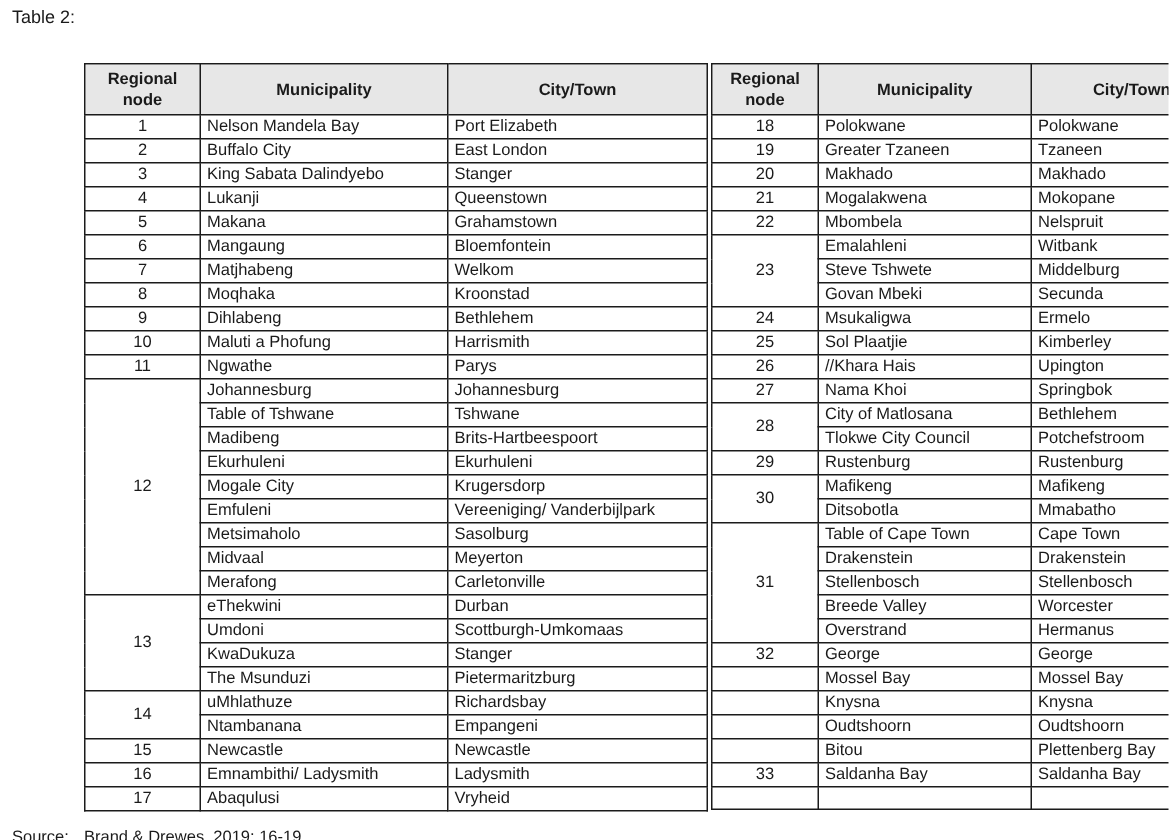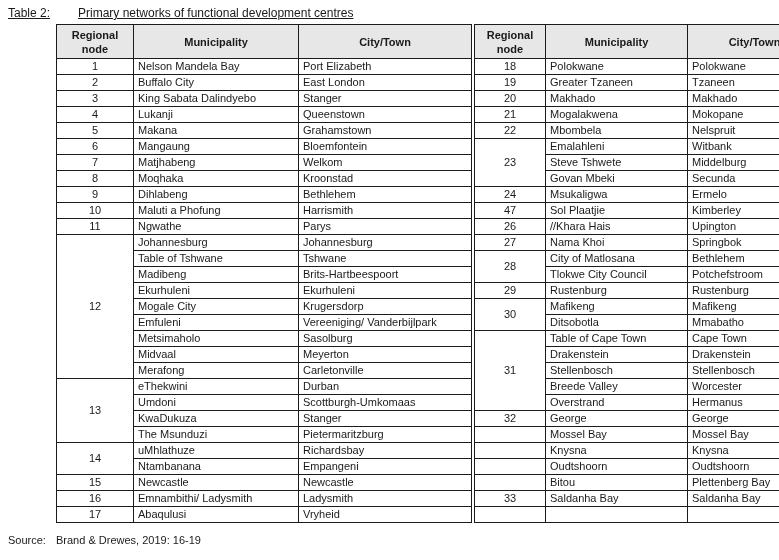--- a/index.html
+++ b/index.html
@@ -10,30 +10,29 @@
   *{box-sizing:border-box;margin:0;padding:0;}
   html,body{width:779px;height:560px;overflow:hidden;}
   body{
     background:#ffffff;
     color:var(--text);
     font-family:"Liberation Sans", sans-serif;
     padding:4px 0 0 8px;
   }
   .title-row{
     display:flex;
-    align-items:center;
+    align-items:flex-start;
     font-size:12px;
     height:18px;
-    margin-bottom:2px;
-    text-decoration:underline;
+    margin-bottom:20px;
   }
   .title-label{width:70px;flex:0 0 70px;}
   .tables-wrap{
     display:flex;
-    align-items:center;
+    align-items:flex-start;
     gap:2px;
     padding-left:48px;
   }
   table{
     border-collapse:collapse;
     table-layout:fixed;
     font-size:11px;
   }
   table.t-left{width:415px;}
   table.t-right{width:347px;}
@@ -73,21 +72,20 @@
     font-size:11px;
     margin-top:11px;
   }
   .source-label{width:48px;flex:0 0 48px;}
 </style>
 </head>
 <body>
 
 <div class="title-row">
   <span class="title-label">Table 2:</span>
-  <span class="title-text">Primary networks of functional development centres</span>
 </div>
 
 <div class="tables-wrap">
   <table class="t-left">
     <colgroup>
         <col class="c-node">
         <col class="c-muni">
         <col class="c-city">
       </colgroup>
     <thead>
@@ -284,21 +282,21 @@
         <tr>
           <td class="municipality-cell">Govan Mbeki</td>
           <td class="city-cell">Secunda</td>
         </tr>
         <tr>
           <td class="node-cell">24</td>
           <td class="municipality-cell">Msukaligwa</td>
           <td class="city-cell">Ermelo</td>
         </tr>
         <tr>
-          <td class="node-cell">47</td>
+          <td class="node-cell">25</td>
           <td class="municipality-cell">Sol Plaatjie</td>
           <td class="city-cell">Kimberley</td>
         </tr>
         <tr>
           <td class="node-cell">26</td>
           <td class="municipality-cell">//Khara Hais</td>
           <td class="city-cell">Upington</td>
         </tr>
         <tr>
           <td class="node-cell">27</td>

